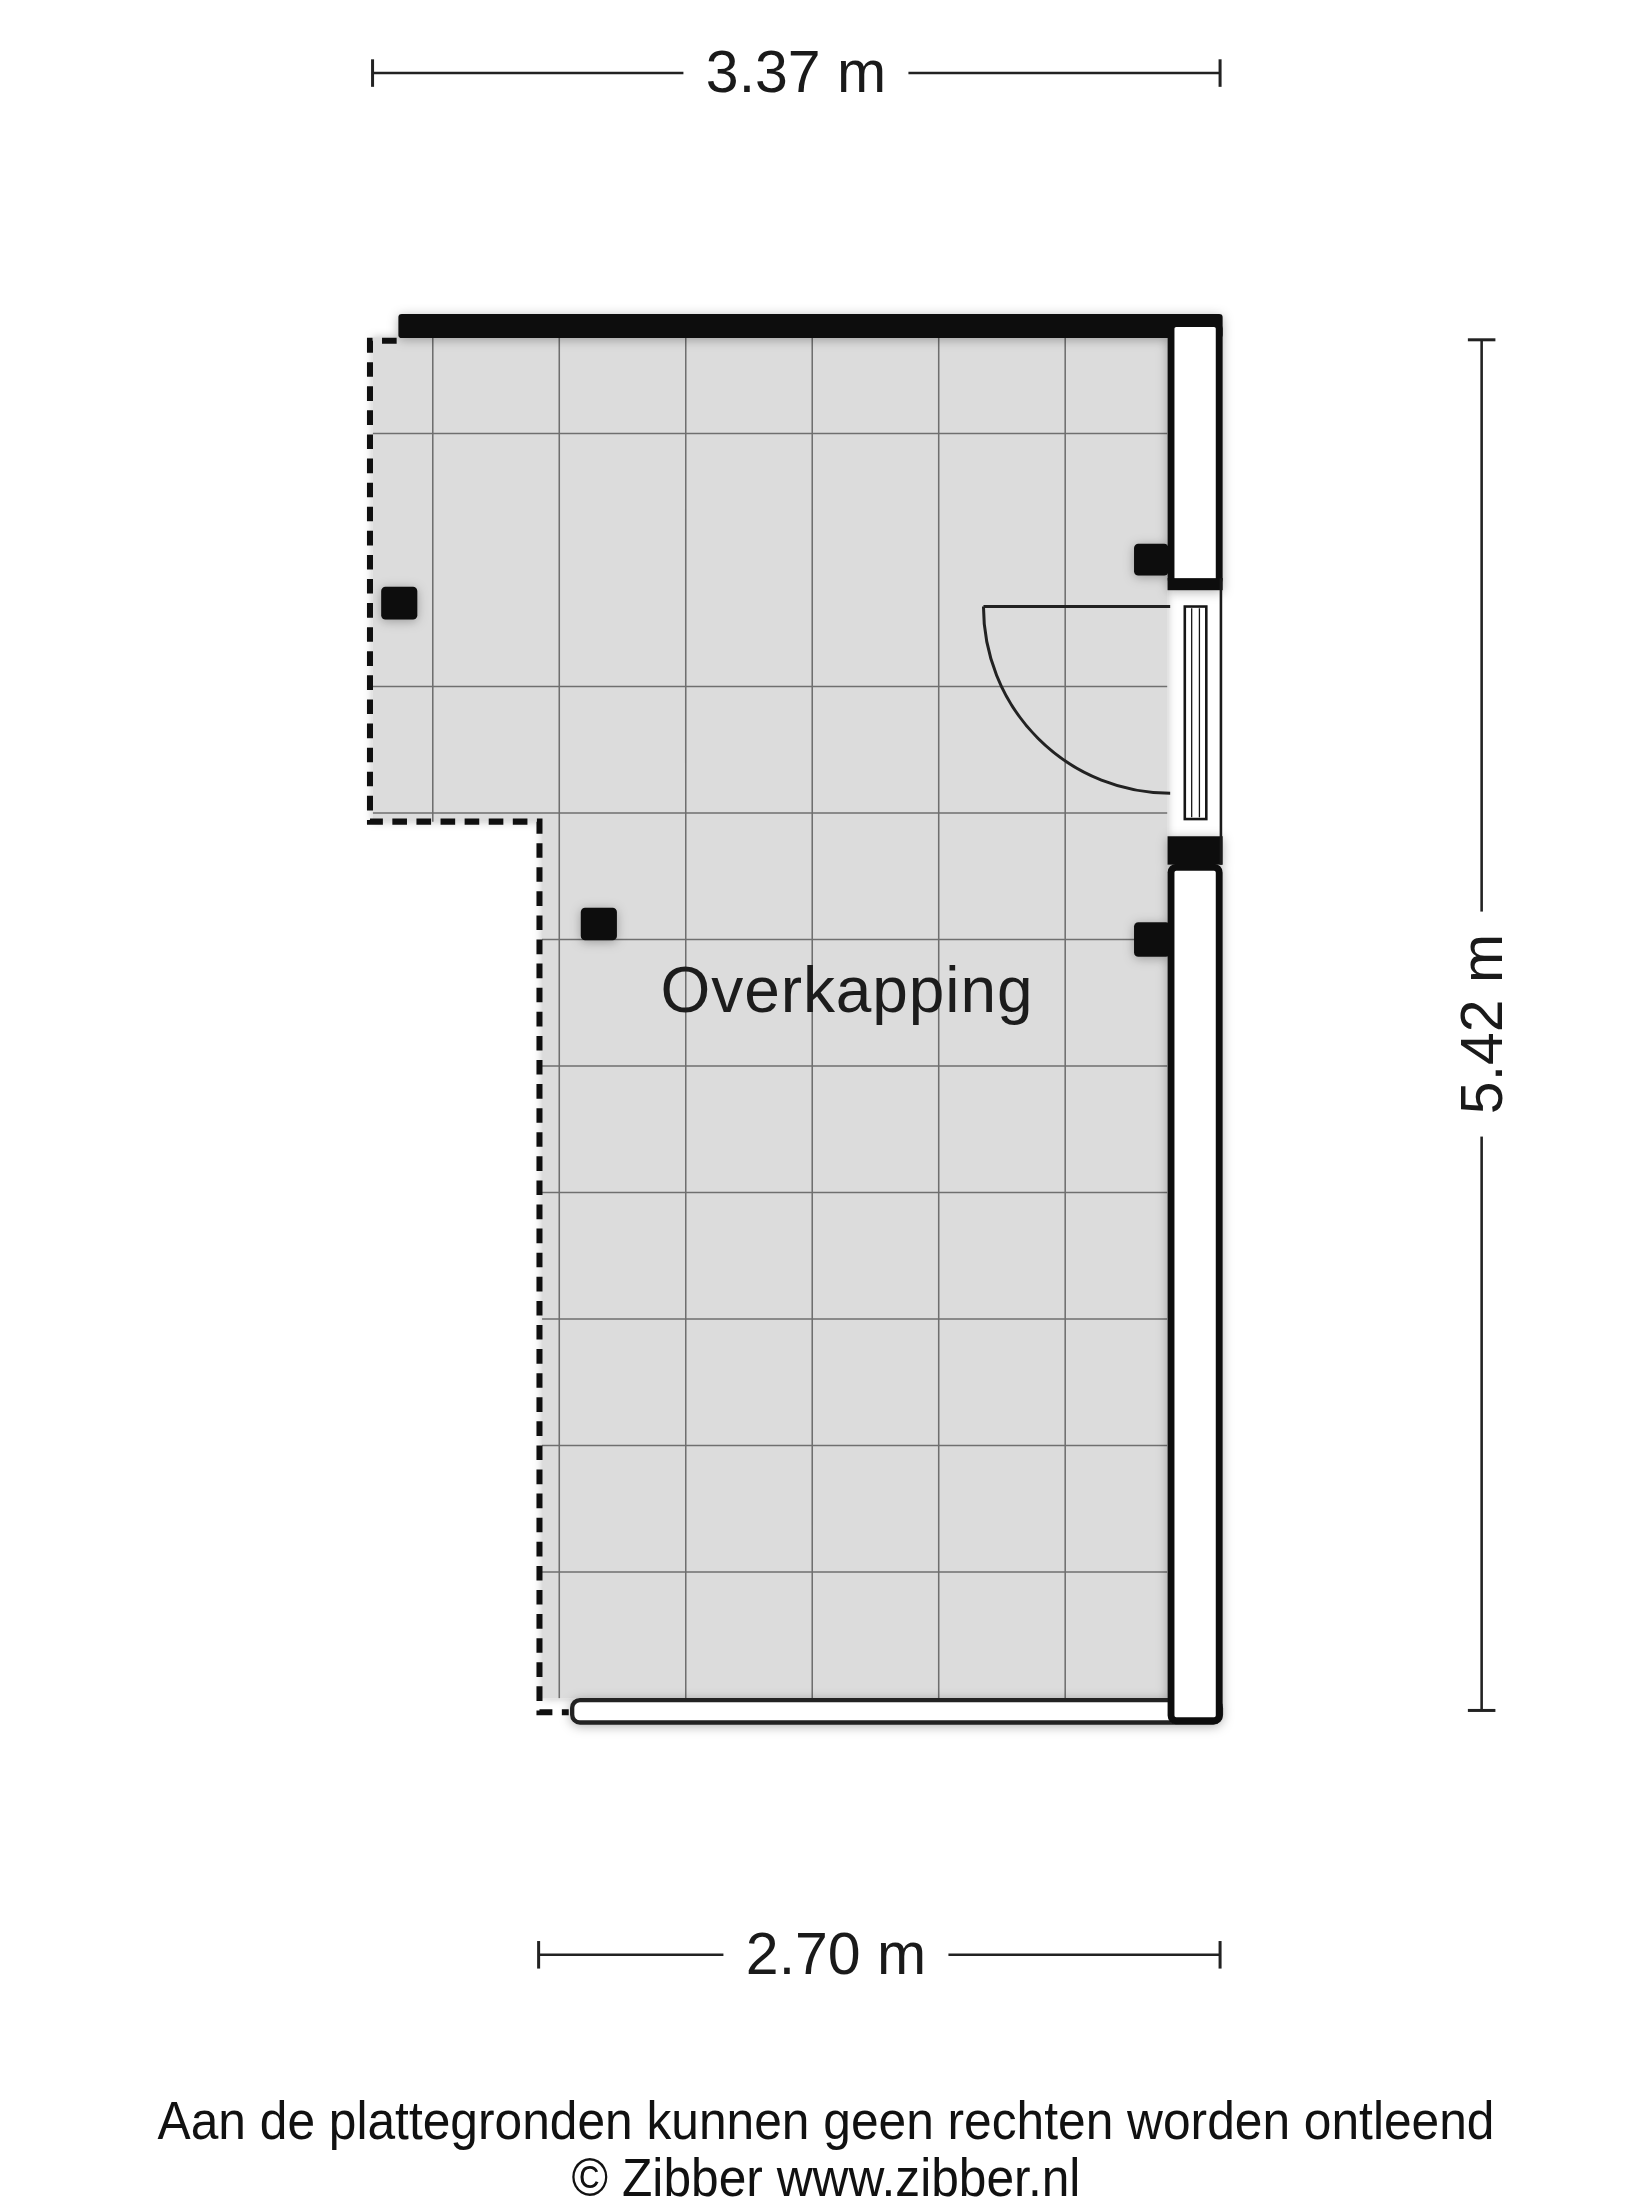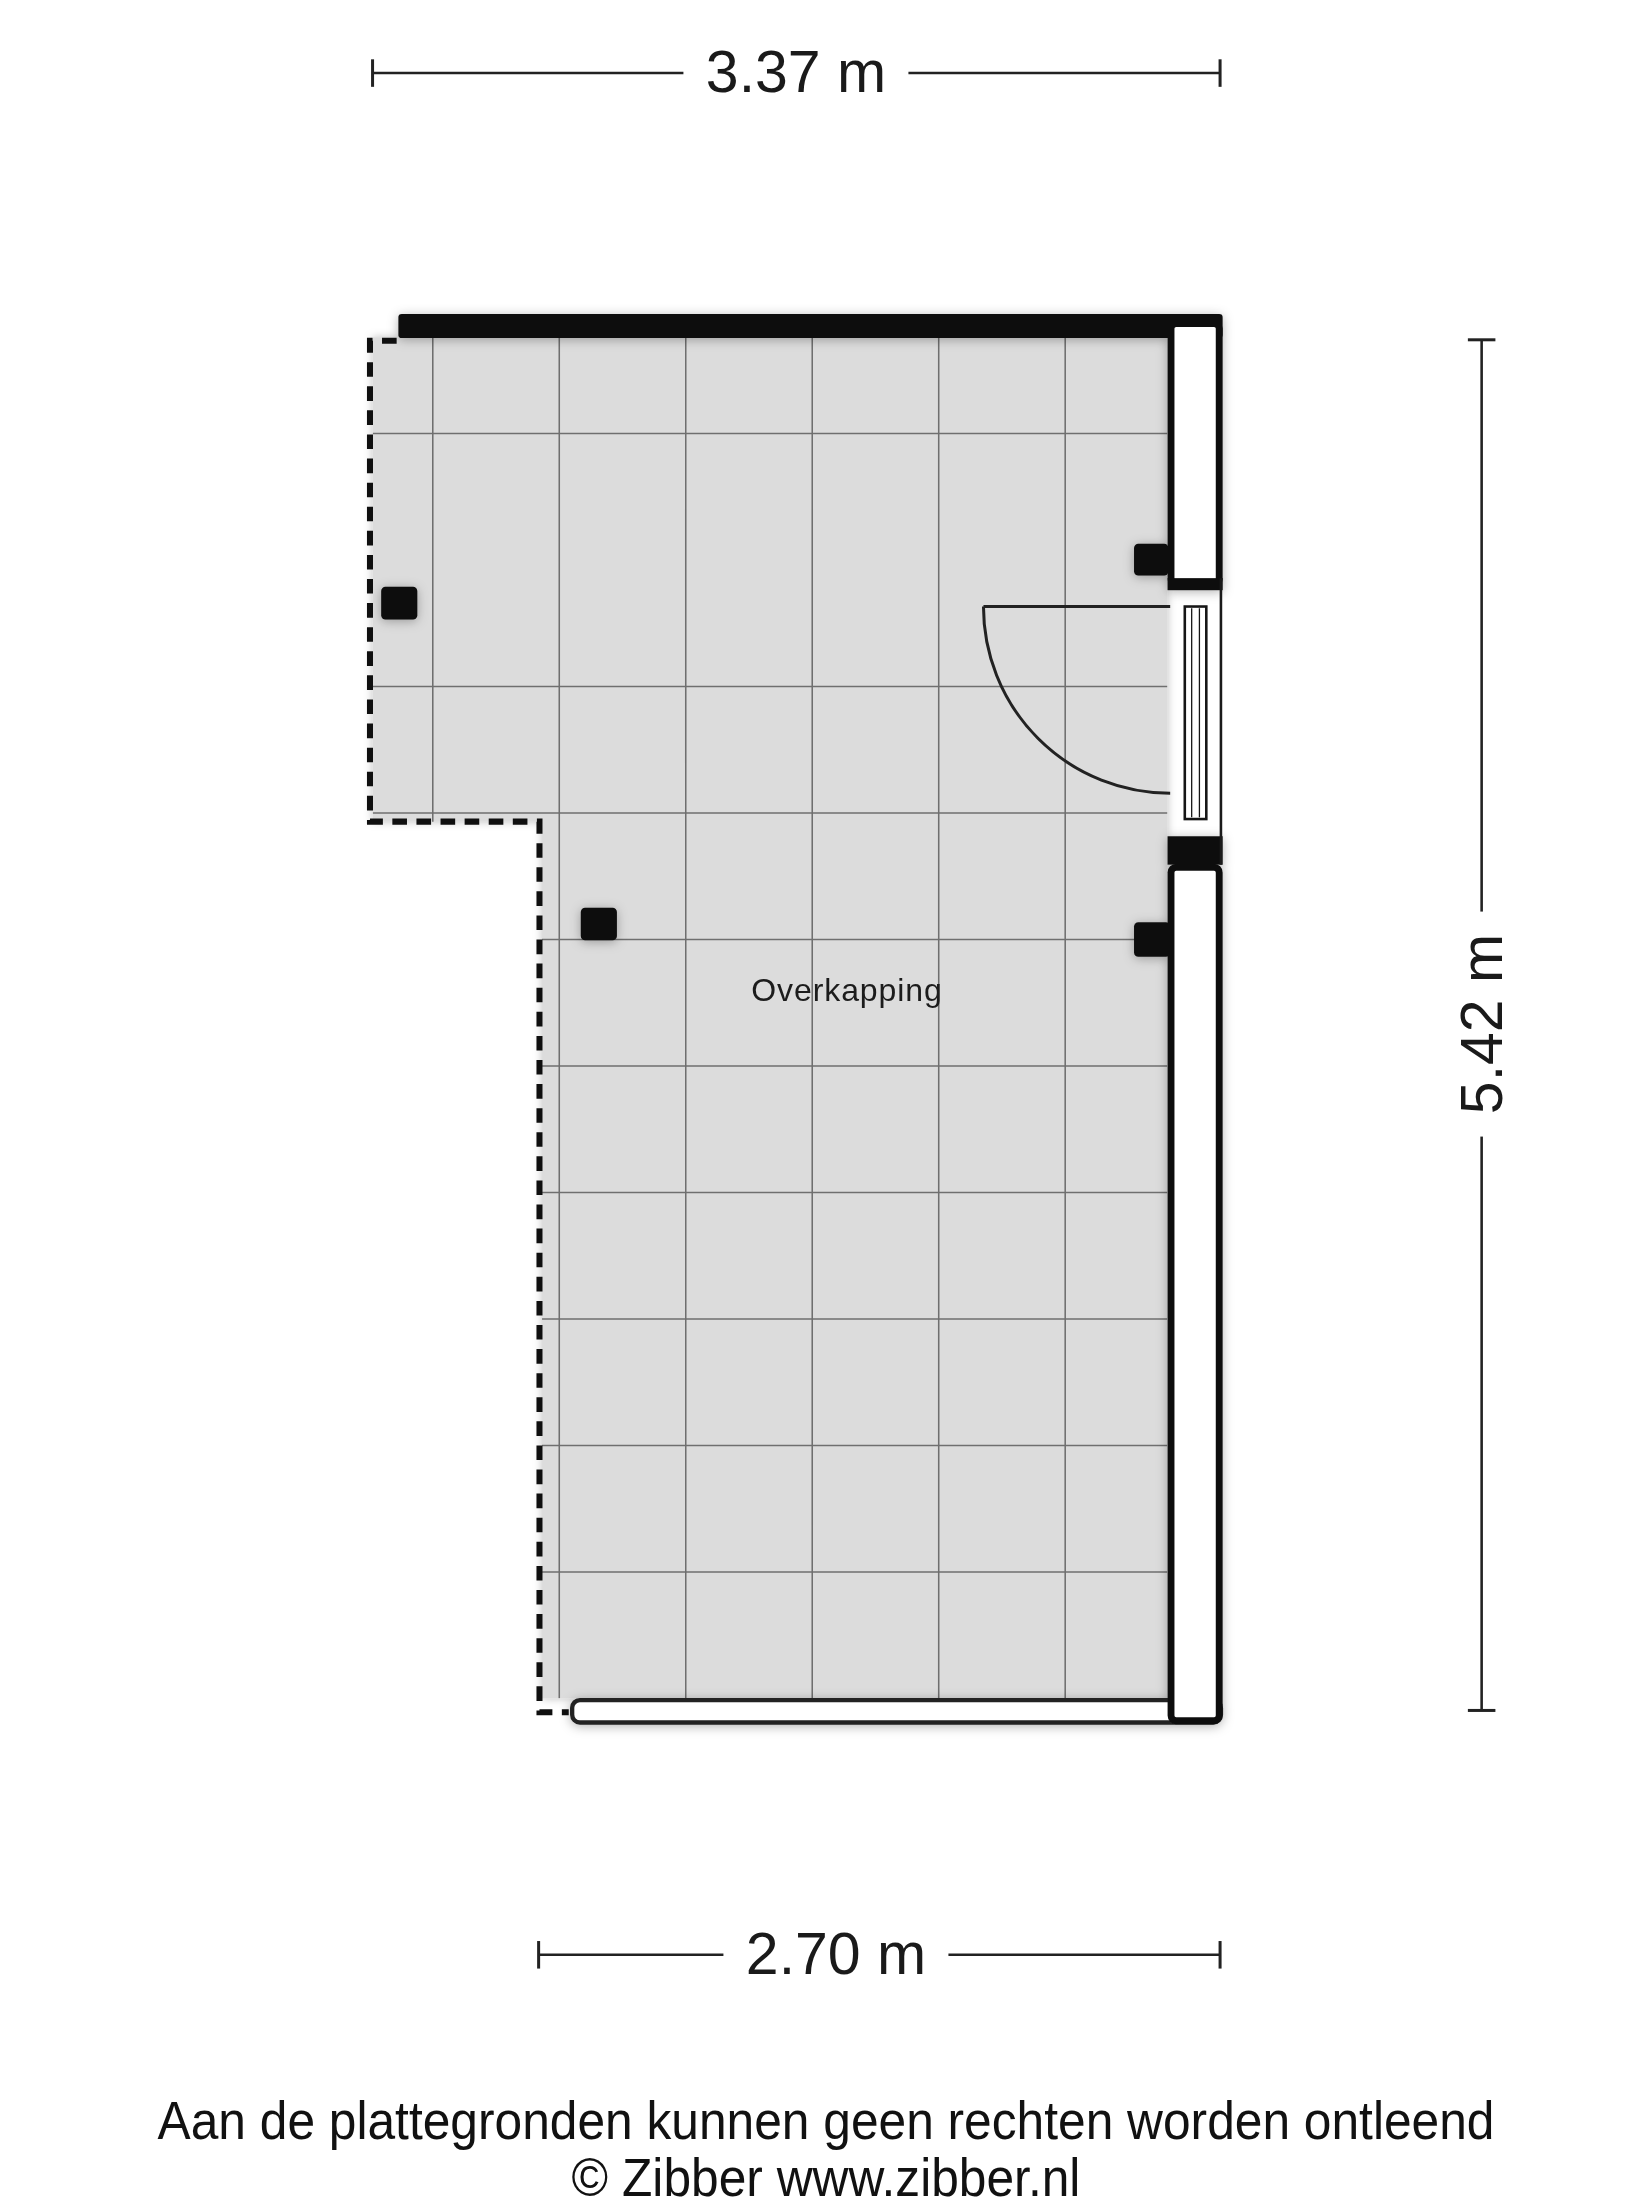--- a/index.html
+++ b/index.html
@@ -9,21 +9,21 @@
   }
   .plan-svg{position:absolute;left:0;top:0;}
   .dim-label{
     position:absolute;transform:translate(-50%,-50%);
     background:#ffffff;padding:0 22.4px;font-size:59px;color:#1a1a1a;
     white-space:nowrap;line-height:1.1;
   }
   .dim-label.vertical{transform:translate(-50%,-50%) rotate(-90deg);}
   .room-label{
     position:absolute;transform:translate(-50%,-50%);
-    font-size:32px;color:#1c1c1c;white-space:nowrap;letter-spacing:0.9px;
+    font-size:64px;color:#1c1c1c;white-space:nowrap;letter-spacing:0.9px;
   }
   .footer-line{
     position:absolute;left:50%;transform:translate(-50%,-50%) scaleX(0.92);
     font-size:54px;color:#111111;white-space:nowrap;
   }
 </style>
 </head>
 <body>
 
 <div class="canvas">

